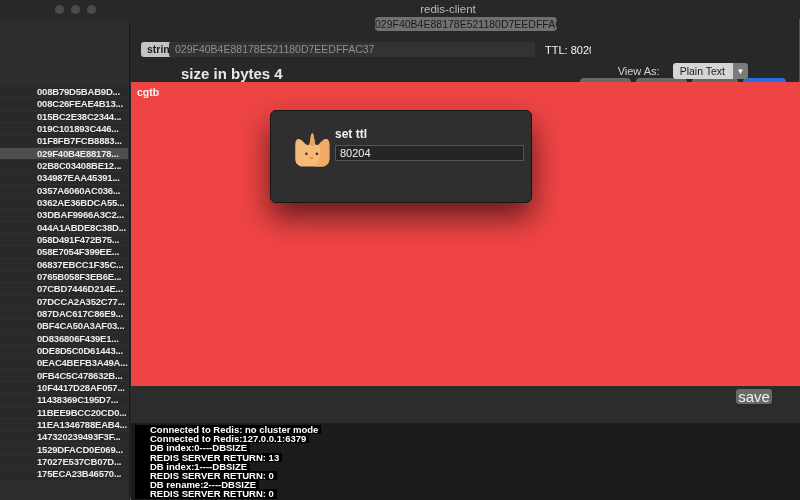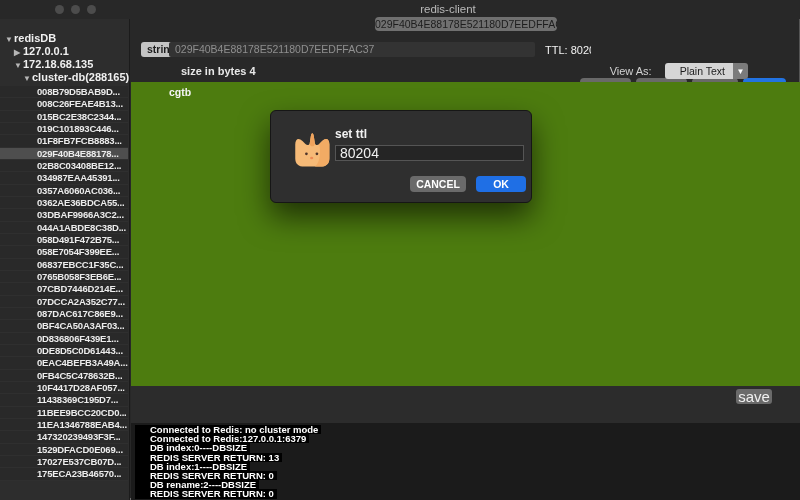--- a/index.html
+++ b/index.html
@@ -44,50 +44,50 @@
               line-height:15px; padding-left:6px; white-space:nowrap; overflow:hidden; }
   .ttl { position:absolute; left:414px; top:3px; width:46px; height:14px; overflow:hidden;
          color:#f2f2f2; font-size:11px; line-height:14px; white-space:nowrap; }
   .hdr-btns { position:absolute; right:14px; top:2px; display:flex; gap:5px; }
   .btn { height:16px; border:none; border-radius:4px; background:#696969; color:#f2f2f2;
          font-size:10.5px; font-family:Liberation Serif, serif; padding:0 10px; line-height:15px;margin-top:36px; }
   .btn.blue { background:#2273e2; }
 
   .valrow { position:absolute; left:0; top:43px; right:0; height:20px; }
   .val-label { position:absolute; left:15px; top:3px; font-size:11px; font-weight:bold; color:#e8e8e8;margin-top:32px; }
-  .val-info  { position:absolute; left:50px; top:3px; font-size:11px; font-weight:bold; color:#e8e8e8; }
+  .val-info  { position:absolute; left:50px; top:3px; font-size:15px; font-weight:bold; color:#e8e8e8; }
   .viewas { position:absolute; right:52px; top:1px; display:flex; align-items:center; gap:13px; }
   .viewas-label { font-size:11px; color:#d2d2d2; }
   .select { display:flex; height:16px; border-radius:3px; overflow:hidden; }
   .select .sel-text { background:#d5d5d5; color:#1c1c1c; font-size:10.5px; line-height:16px;
-                      padding:0 8px 0 15px; min-width:54px; }
+                      padding:0 8px 0 7px; min-width:54px; }
   .select .sel-arrow { background:#7b7b7b; width:15px; color:#fff; font-size:8px;
                        display:flex; align-items:center; justify-content:center; }
 
   
-  .content { position:absolute; left:0; top:63px; right:0; height:304px; background:#4d7c0f;padding-left:32px; }
+  .content { position:absolute; left:0; top:63px; right:0; height:304px; background:#ef4444; }
   .content .valtext { display:inline-block; padding:3px 0 0 6px; color:#f5f5f5;
                       font-size:10.5px; font-weight:bold; }
   .savebar { position:absolute; left:0; top:367px; right:0; height:37px; background:#2c2c2c; }
   .save-btn { position:absolute; right:28px; top:3px; width:36px; height:15px; background:#6a6a6a;
               border:none; border-radius:3px; color:#f0f0f0; font-size:15px;
               font-family:inherit; line-height:13px; padding:0; }
   .log { position:absolute; left:0; top:404px; right:0; height:77px; background:#1b1b1b;
          padding:2px 0 0 4px; overflow:hidden; }
   .log-line { display:table; background:#000; color:#fff; font-size:9.5px; font-weight:bold;
               line-height:9.2px; padding:0 3px 0 15px; white-space:nowrap; }
 
   
   .dialog { position:absolute; left:270px; top:110px; width:262px; height:93px;
             background:#2f2f2f; border:1px solid #161616; border-radius:6px;
             box-shadow:0 14px 30px rgba(0,0,0,0.6); }
   .dlg-icon { position:absolute; left:19px; top:18px; width:42px; height:43px; }
   .dlg-title { position:absolute; left:64px; top:16px; font-size:12px; font-weight:bold; color:#f2f2f2; }
   .dlg-input { position:absolute; left:64px; top:34px; width:189px; height:16px;
-               background:#252525; border:1px solid #555; color:#f0f0f0; font-size:14px;
+               background:#252525; border:1px solid #555; color:#f0f0f0; font-size:11px;
                font-family:inherit; padding:0 4px; }
   .dlg-btns { position:absolute; right:5px; bottom:10px; display:flex; gap:10px; }
   .dlg-btn { height:16px; border:none; border-radius:4px; font-size:10.5px; font-family:inherit;
              color:#fff; line-height:15px; }
   .dlg-btn.cancel { background:#6a6a6a; width:56px; font-weight:bold; }
   .dlg-btn.ok { background:#1f6fe5; width:50px; font-weight:bold; }
 </style>
 </head>
 <body>
 
@@ -98,26 +98,20 @@
       <span></span>
       <span></span>
       <span></span>
     </div>
     <div class="title">redis-client</div>
   </div>
 
   <div class="tabpill">029F40B4E88178E521180D7EEDFFAC37</div>
 
   <div class="sidebar">
-    <div class="tree" id="tree">
-        <div class="tree-row" style="padding-left: 5px;"><span class="arrow">▼</span><span>redisDB</span></div>
-        <div class="tree-row" style="padding-left: 14px;"><span class="arrow">▶</span><span>127.0.0.1</span></div>
-        <div class="tree-row" style="padding-left: 14px;"><span class="arrow">▼</span><span>172.18.68.135</span></div>
-        <div class="tree-row" style="padding-left: 23px;"><span class="arrow">▼</span><span>cluster-db(288165)</span></div>
-      </div>
     <div class="keylist" id="keylist">
         <div class="key-row">008B79D5BAB9D...</div>
         <div class="key-row">008C26FEAE4B13...</div>
         <div class="key-row">015BC2E38C2344...</div>
         <div class="key-row">019C101893C446...</div>
         <div class="key-row">01F8FB7FCB8883...</div>
         <div class="key-row selected">029F40B4E88178...</div>
         <div class="key-row">02B8C03408BE12...</div>
         <div class="key-row">034987EAA45391...</div>
         <div class="key-row">0357A6060AC036...</div>
@@ -198,19 +192,15 @@
     <svg class="dlg-icon" viewBox="0 0 64 64">
       <path d="M8 44 V23 C8 13.5 13.5 12 19 17.5 L23.5 22 C26.5 25 29.5 24 30.2 20 L31.8 10 C32.8 4.5 35.2 4.5 36.2 10 L37.8 20 C38.5 24 41.5 25 44.5 22 L49 17.5 C54.5 12 60 13.5 60 23 V44 C60 52 55 56.5 46 56.5 H22 C13 56.5 8 52 8 44 Z" fill="#f6ba77"></path>
       <path d="M31.8 10 C32.8 4.5 35.2 4.5 36.2 10 L37.8 20 C38.3 23.4 36.2 25.6 34 25.6 C31.8 25.6 29.7 23.4 30.2 20 Z" fill="#f0a35c"></path>
       <path d="M44.5 22 L49 17.5 C54.5 12 60 13.5 60 23 V44 C60 52 55 56.5 46 56.5 H38 C46 50 47 34 44.5 22 Z" fill="#f2ab64"></path>
       <circle cx="25" cy="37" r="2.1" fill="#4e342a"></circle>
       <circle cx="41" cy="37" r="2.1" fill="#4e342a"></circle>
       <ellipse cx="33" cy="43.5" rx="2.4" ry="2" fill="#ee8a54"></ellipse>
     </svg>
     <div class="dlg-title">set ttl</div>
     <input class="dlg-input" value="80204" style="">
-    <div class="dlg-btns">
-      <button class="dlg-btn cancel">CANCEL</button>
-      <button class="dlg-btn ok">OK</button>
-    </div>
   </div>
 
 </div>
 
 </body></html>

